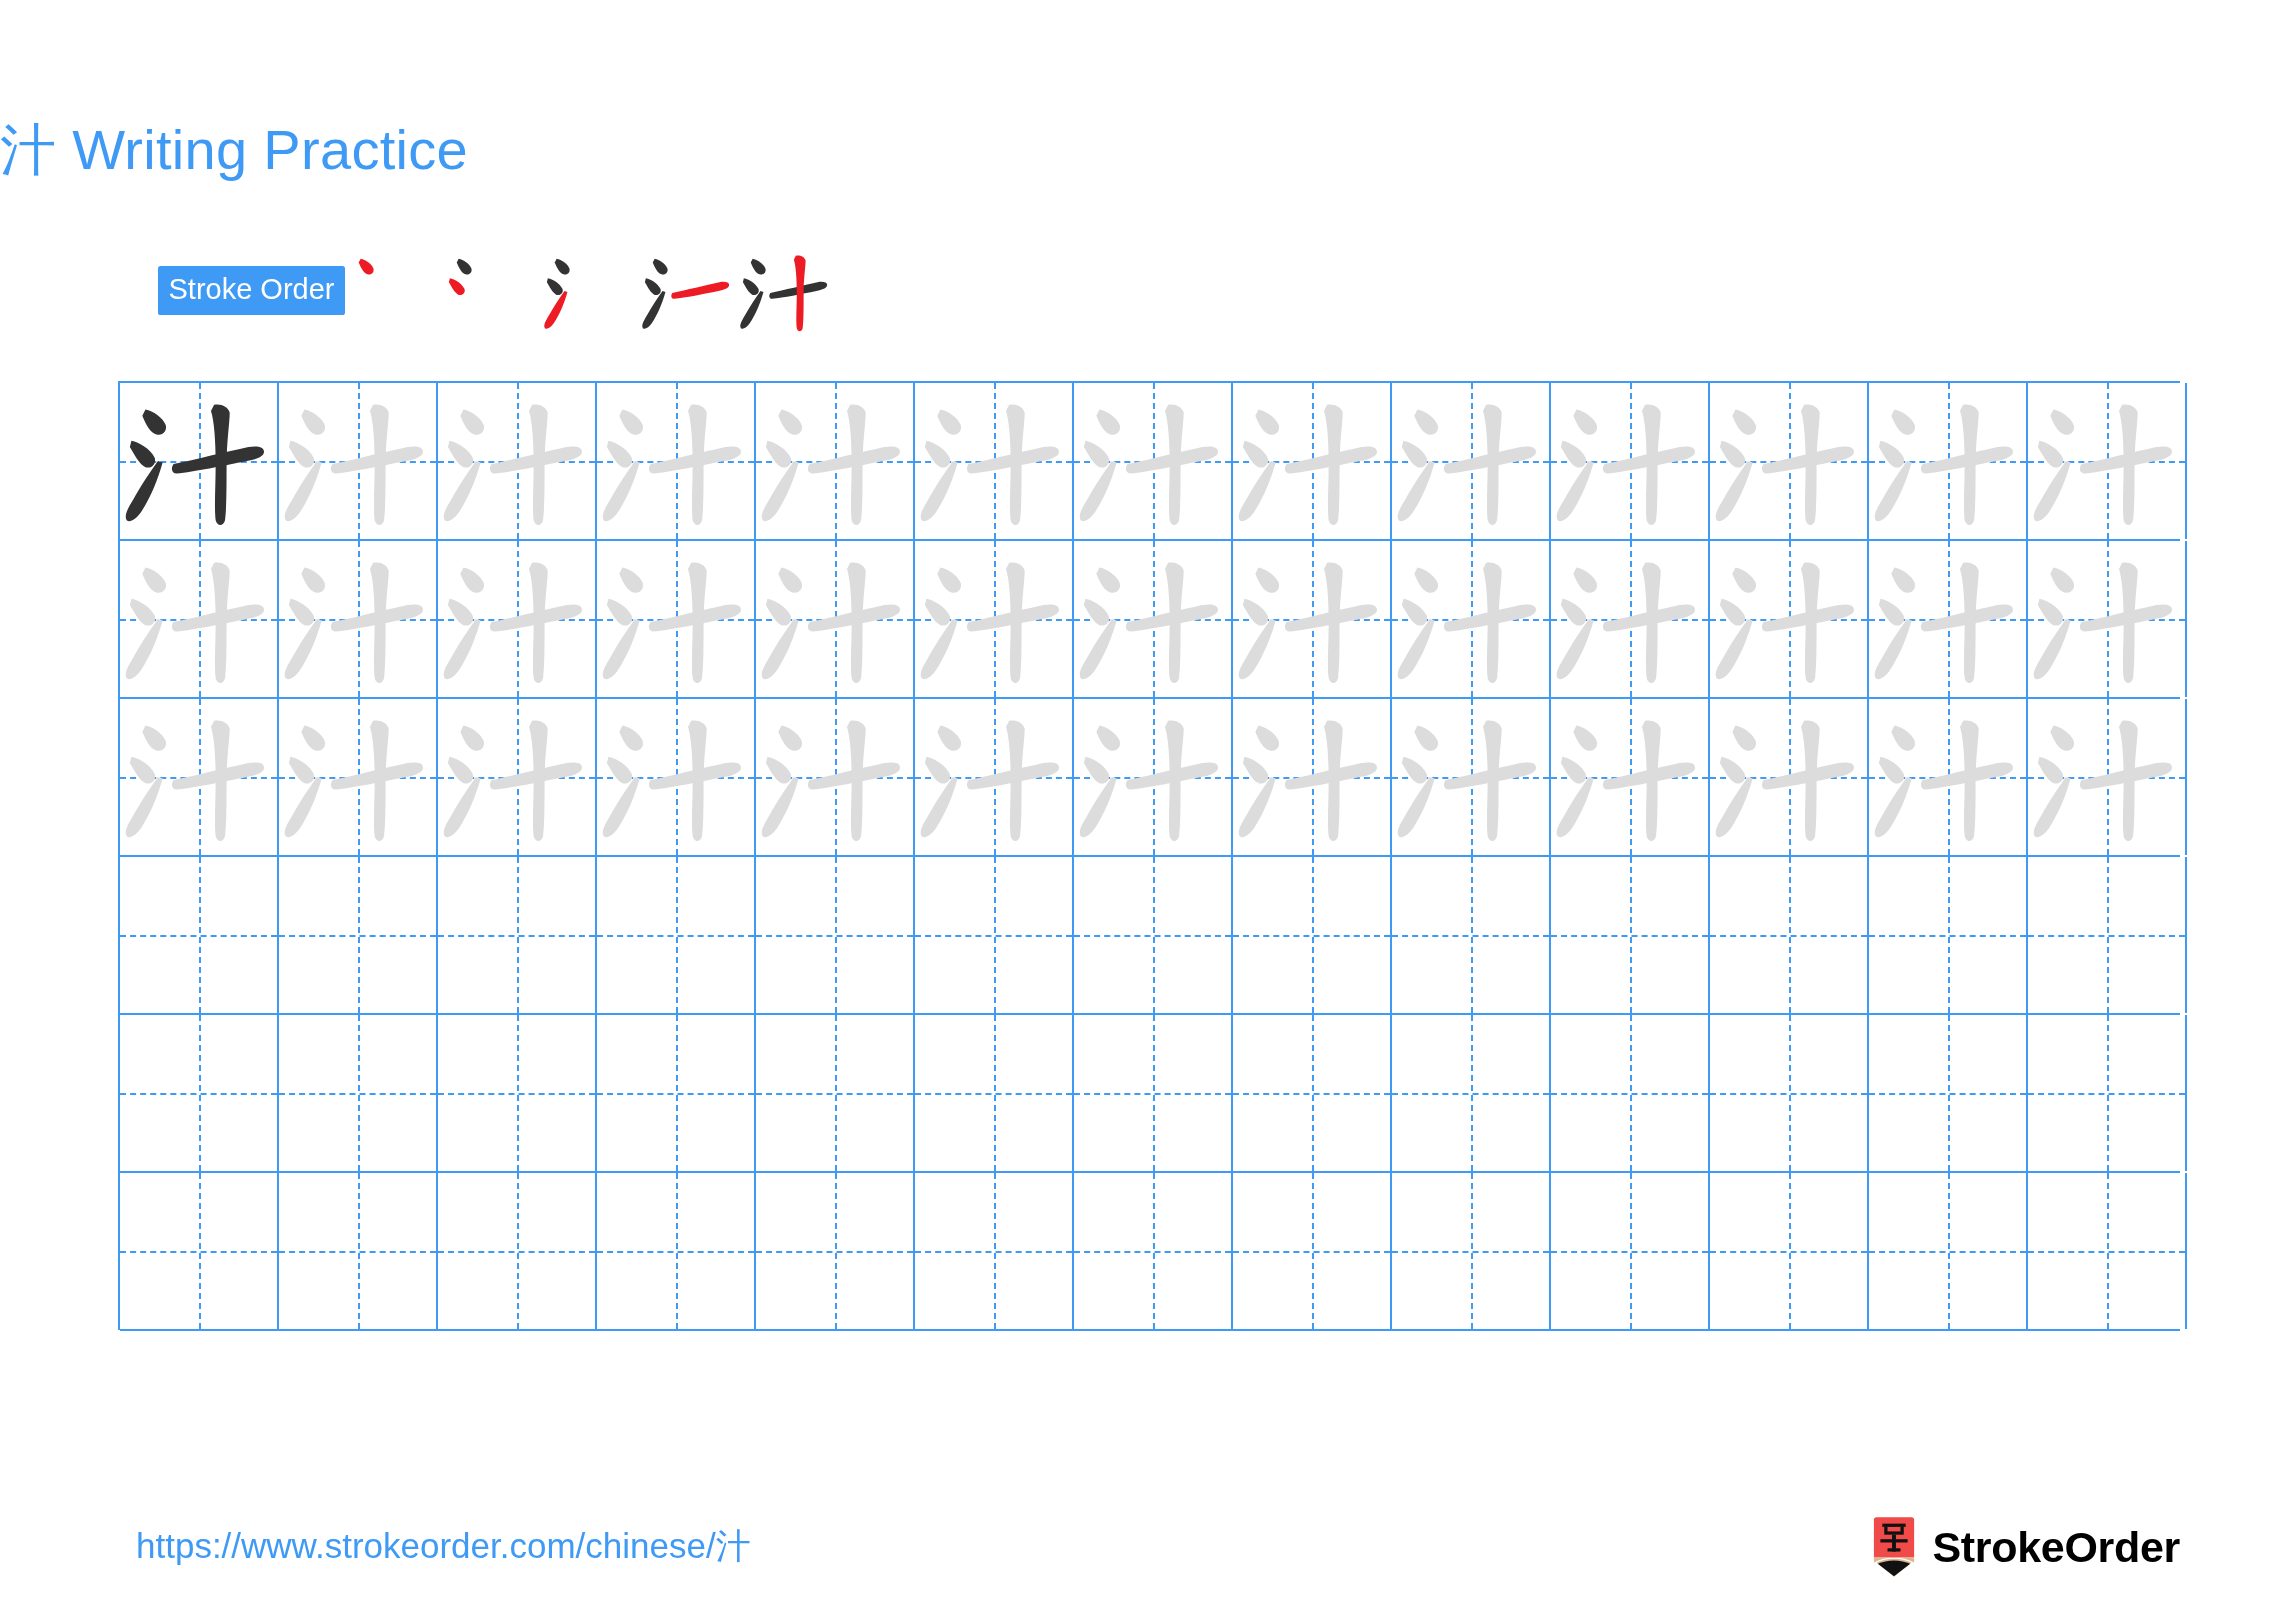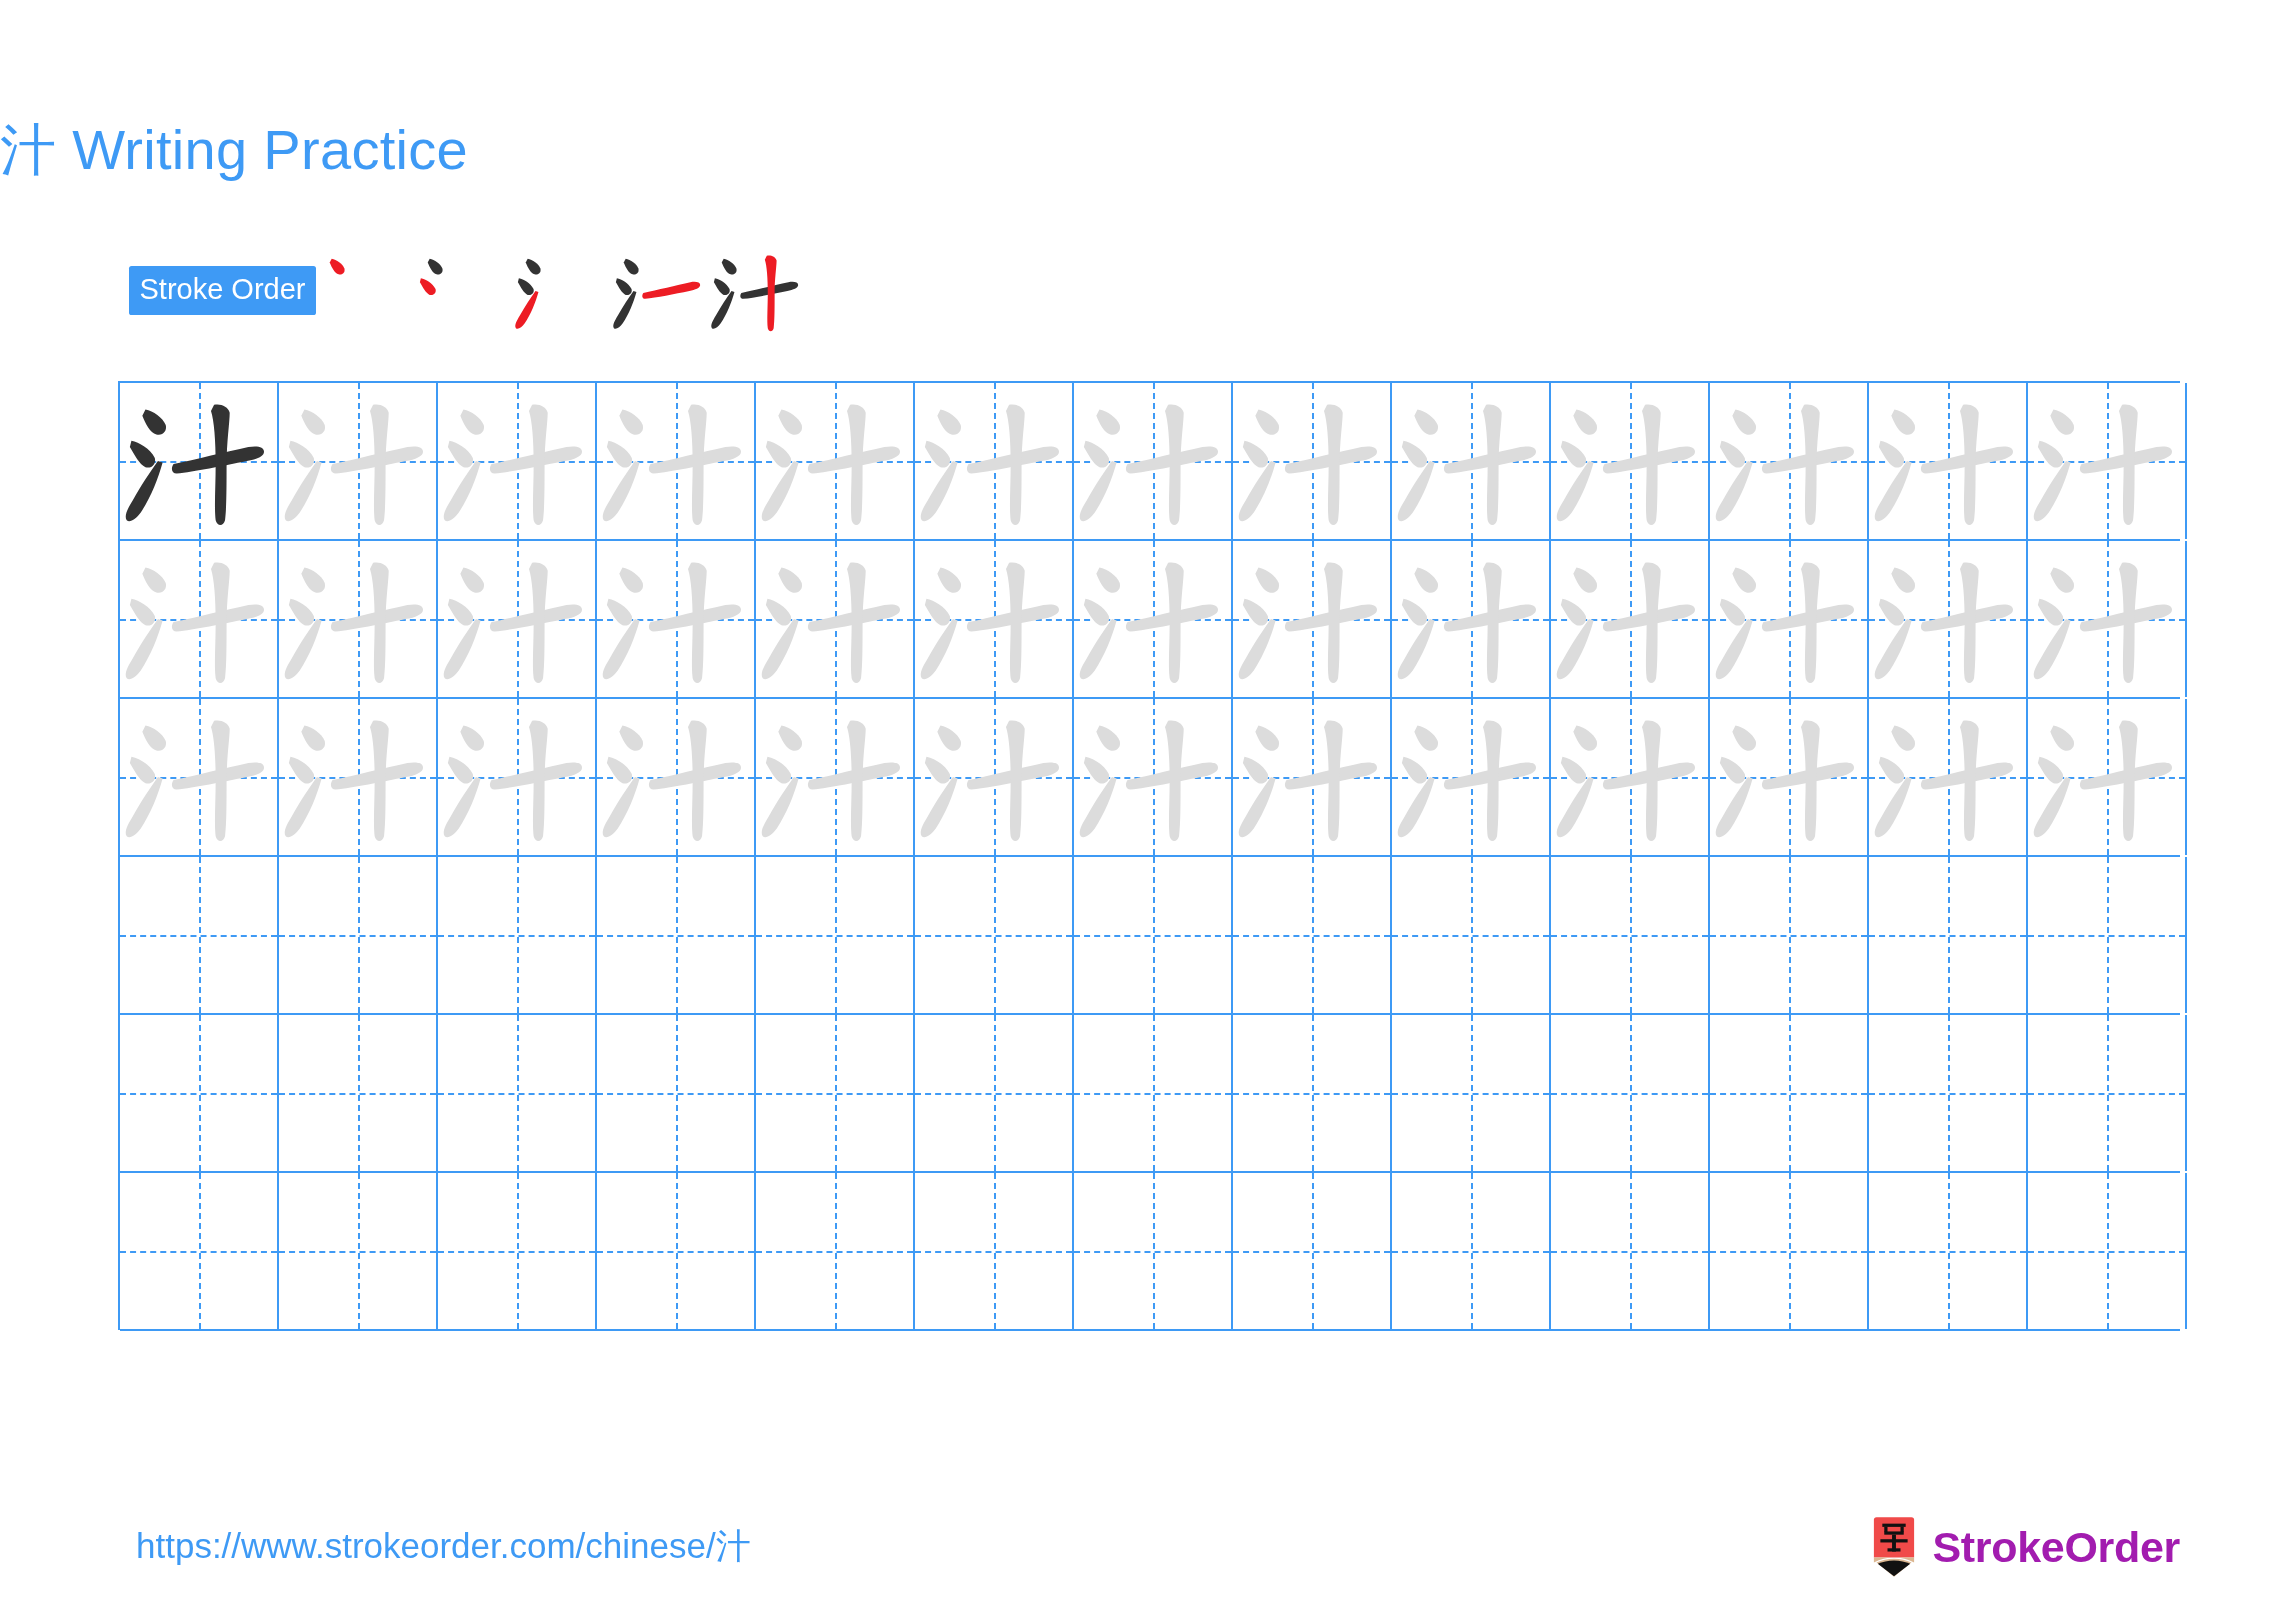--- a/index.html
+++ b/index.html
@@ -39,20 +39,21 @@
     align-items: center;
   }
   #stroke-order-badge {
     background: #3E9AF5;
     color: #ffffff;
     font-size: 29px;
     line-height: 1;
     padding: 9.2px 10.5px 11px 10.5px;
     border-radius: 2.6px;
     white-space: nowrap;
+    margin-left: 29px;
   }
   .stroke-step {
     width: 98px;
     height: 98px;
     margin-left: 0px;
     position: relative;
     flex: 0 0 auto;
   }
   .stroke-step:first-of-type { margin-left: 15.7px; }
   .stroke-step svg { display: block; width: 98px; height: 98px; }
@@ -122,21 +123,21 @@
     right: 115px;
     top: 1517px;
     display: flex;
     align-items: center;
     gap: 14.4px;
   }
   #brand-logo-icon { width: 48px; height: 60px; display: block; }
   #brand-name {
     font-size: 43px;
     font-weight: bold;
-    color: #a21caf;
+    color: #000000;
     letter-spacing: -0.3px;
     white-space: nowrap;
     text-align: right;
   }
 </style>
 </head>
 <body>
 
 <div id="page-title">汁 Writing Practice</div>
 

